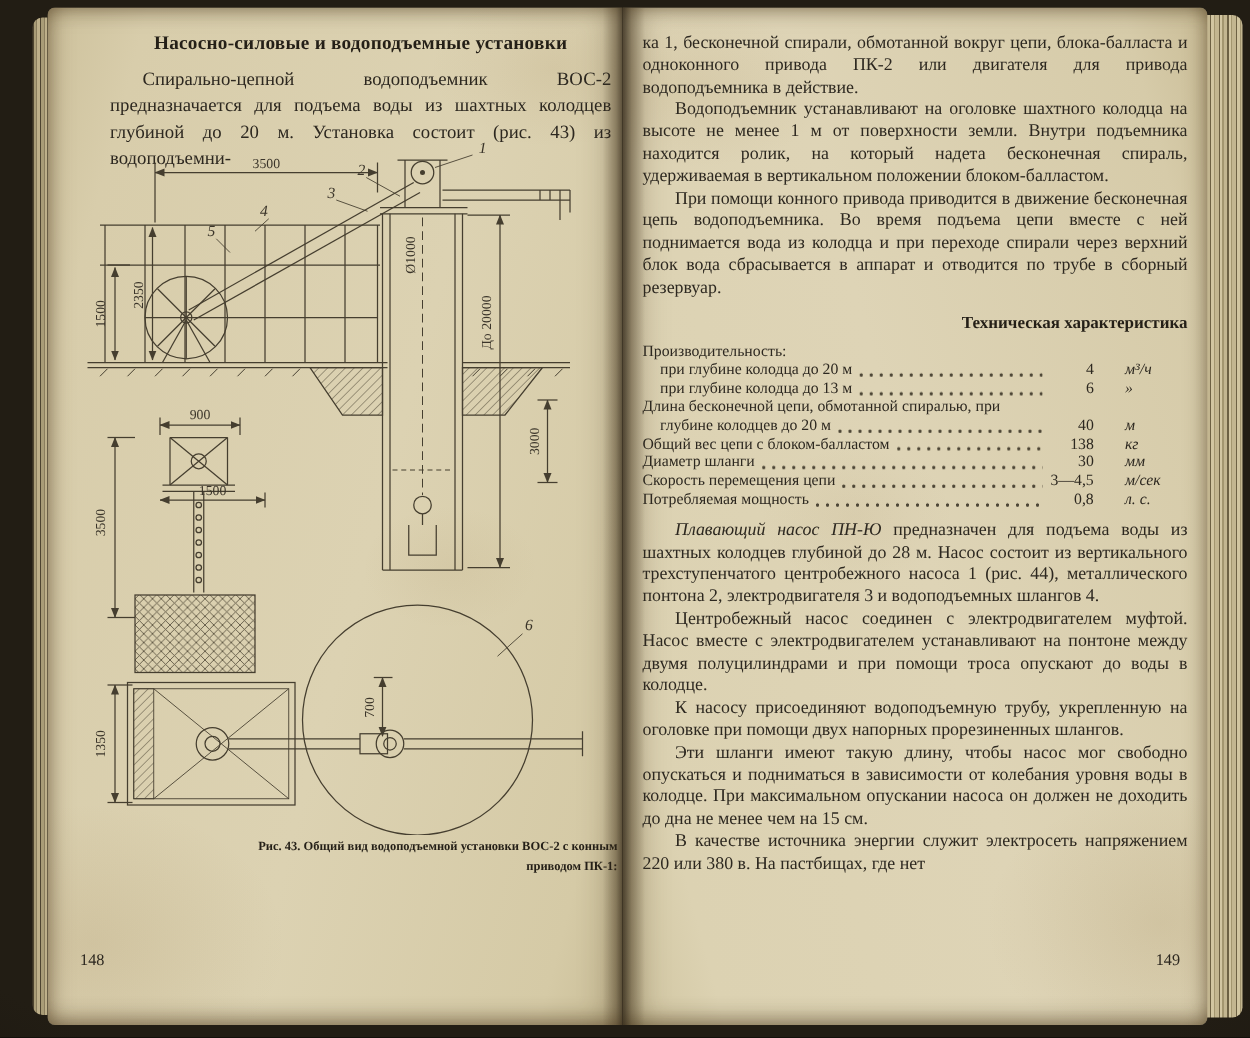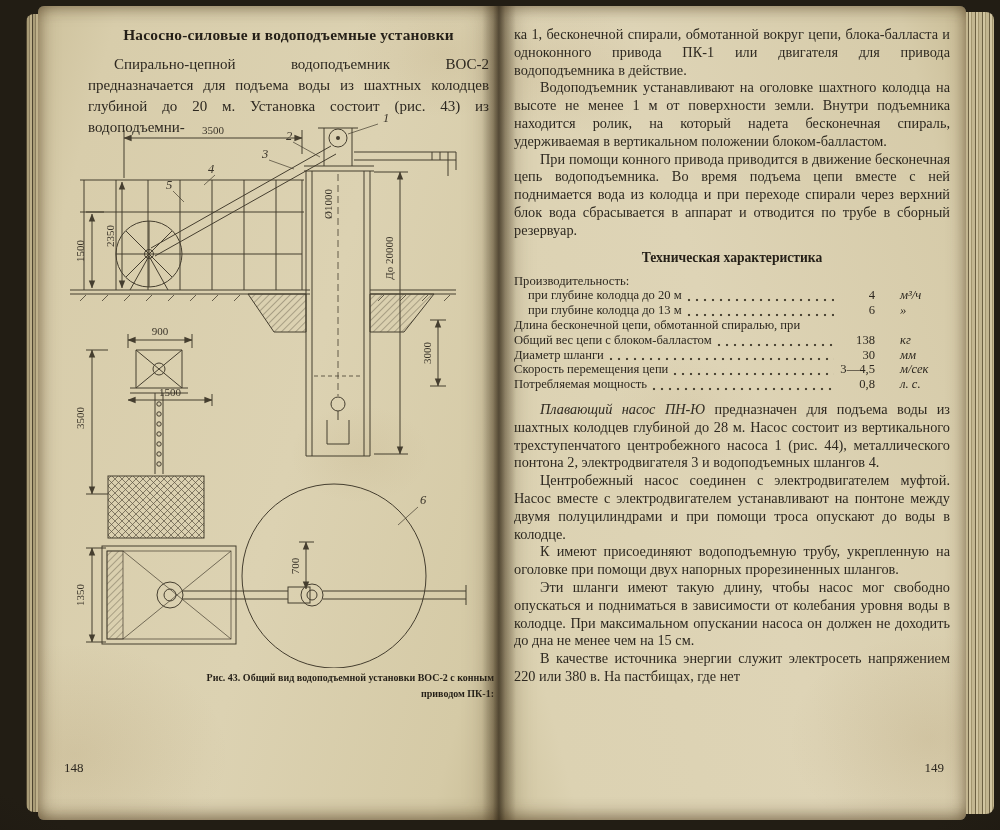--- a/index.html
+++ b/index.html
@@ -55,21 +55,21 @@
   .caption { position:absolute; left:46px; right:4px; top:664px; text-align:right; font-weight:bold;
              font-size:10px; line-height:16px; white-space:pre-wrap; color:#241f17; }
   .legend { position:absolute; left:38px; right:6px; top:701px; text-align:center;
             font-size:10.8px; line-height:13.5px; white-space:pre-wrap; }
   .page-num { position:absolute; top:754px; font-size:13px; }
   .pn-left { left:26px; }
   .pn-right { right:22px; }
   
   .rp-col { position:absolute; left:16px; right:16px; top:20px; }
   .rp-col .para { font-size:14.3px; line-height:17.8px; }
-  .tech-heading { margin:10px 0 8px; text-align:center; font-weight:bold; font-size:13.6px; color:#241f17; }
+  .tech-heading { margin:10px 0 8px; text-align:right; font-weight:bold; font-size:13.6px; color:#241f17; }
   .specs { font-size:12.6px; line-height:14.8px; margin-bottom:4px; }
   .spec-row { display:flex; align-items:baseline; }
   .spec-row.sub .spec-label { padding-left:14px; }
   .leader { flex:1 1 0; align-self:flex-end; height:11px; margin:0 5px;
             background-image: radial-gradient(circle at 2px 8px, #4d4636 1.1px, transparent 1.6px);
             background-size:8px 11px; background-repeat:repeat-x; }
   .spec-val { min-width:36px; text-align:right; white-space:nowrap; }
   .spec-unit { width:50px; padding-left:25px; font-style:italic; white-space:nowrap; }
   .mt { margin-top:9px; }
   .lead { font-style:italic; }
@@ -255,21 +255,21 @@
       </g>
     </svg>
 
     <div class="caption">Рис. 43. Общий вид водоподъемной установки ВОС-2 с конным
 приводом ПК-1:</div>
     <div class="page-num pn-left">148</div>
   </div>
 
   <div class="page rp">
     <div class="rp-col">
-      <p class="para">ка 1, бесконечной спирали, обмотанной вокруг цепи, блока-балласта и одноконного привода ПК-1 или двигателя для привода водоподъемника в действие.</p>
+      <p class="para">ка 1, бесконечной спирали, обмотанной вокруг цепи, блока-балласта и одноконного привода ПК-2 или двигателя для привода водоподъемника в действие.</p>
       <p class="para indent">Водоподъемник устанавливают на оголовке шахтного колодца на высоте не менее 1 м от поверхности земли. Внутри подъемника находится ролик, на который надета бесконечная спираль, удерживаемая в вертикальном положении блоком-балластом.</p>
       <p class="para indent">При помощи конного привода приводится в движение бесконечная цепь водоподъемника. Во время подъема цепи вместе с ней поднимается вода из колодца и при переходе спирали через верхний блок вода сбрасывается в аппарат и отводится по трубе в сборный резервуар.</p>
 
       <h2 class="tech-heading">Техническая характеристика</h2>
 
       <div class="specs">
         <div class="spec-row">
           <span class="spec-label">Производительность:</span>
         </div>
         <div class="spec-row sub">
@@ -280,20 +280,26 @@
         </div>
         <div class="spec-row sub">
           <span class="spec-label">при глубине колодца до 13 м</span>
           <span class="leader"></span>
           <span class="spec-val">6</span>
           <span class="spec-unit">»</span>
         </div>
         <div class="spec-row">
           <span class="spec-label">Длина бесконечной цепи, обмотанной спиралью, при</span>
         </div>
+        <div class="spec-row sub">
+          <span class="spec-label">глубине колодцев до 20 м</span>
+          <span class="leader"></span>
+          <span class="spec-val">40</span>
+          <span class="spec-unit">м</span>
+        </div>
         <div class="spec-row">
           <span class="spec-label">Общий вес цепи с блоком-балластом</span>
           <span class="leader"></span>
           <span class="spec-val">138</span>
           <span class="spec-unit">кг</span>
         </div>
         <div class="spec-row">
           <span class="spec-label">Диаметр шланги</span>
           <span class="leader"></span>
           <span class="spec-val">30</span>
@@ -308,21 +314,21 @@
         <div class="spec-row">
           <span class="spec-label">Потребляемая мощность</span>
           <span class="leader"></span>
           <span class="spec-val">0,8</span>
           <span class="spec-unit">л. с.</span>
         </div>
       </div>
 
       <p class="para indent mt"><i class="lead">Плавающий насос ПН-Ю</i> <span>предназначен для подъема воды из шахтных колодцев глубиной до 28 м. Насос состоит из вертикального трехступенчатого центробежного насоса 1 (рис. 44), металлического понтона 2, электродвигателя 3 и водоподъемных шлангов 4.</span></p>
       <p class="para indent">Центробежный насос соединен с электродвигателем муфтой. Насос вместе с электродвигателем устанавливают на понтоне между двумя полуцилиндрами и при помощи троса опускают до воды в колодце.</p>
-      <p class="para indent">К имеют присоединяют водоподъемную трубу, укрепленную на оголовке при помощи двух напорных прорезиненных шлангов.</p>
+      <p class="para indent">К насосу присоединяют водоподъемную трубу, укрепленную на оголовке при помощи двух напорных прорезиненных шлангов.</p>
       <p class="para indent">Эти шланги имеют такую длину, чтобы насос мог свободно опускаться и подниматься в зависимости от колебания уровня воды в колодце. При максимальном опускании насоса он должен не доходить до дна не менее чем на 15 см.</p>
       <p class="para indent">В качестве источника энергии служит электросеть напряжением 220 или 380 в. На пастбищах, где нет</p>
     </div>
     <div class="page-num pn-right">149</div>
   </div>
 
   <div class="gutter"></div>
 </div>
 
 </body></html>

